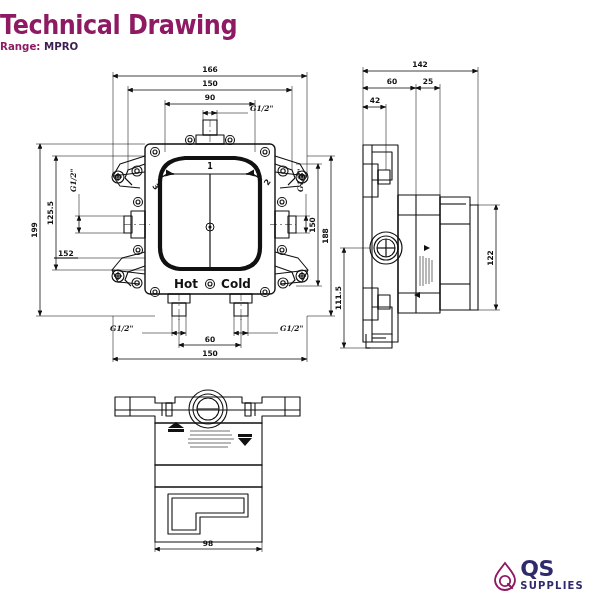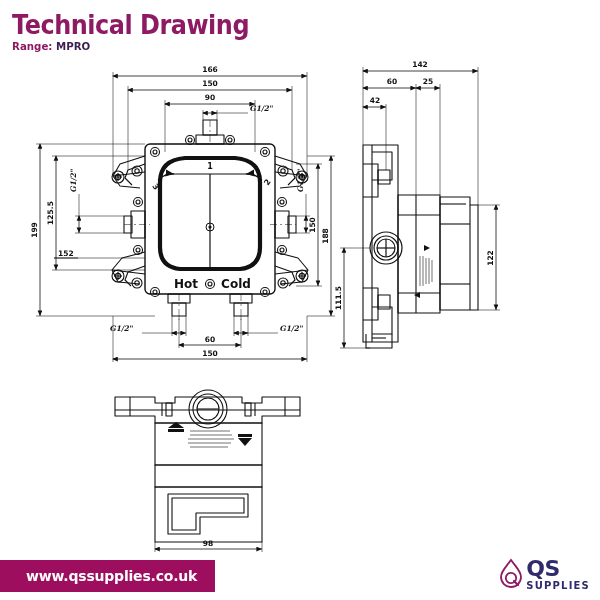--- a/index.html
+++ b/index.html
@@ -12,21 +12,21 @@
     height: 600px;
     position: relative;
     overflow: hidden;
     font-family: "Liberation Sans", sans-serif;
     color: #1a1a1a;
   }
 
   
   #header {
     position: absolute;
-    left: 12px;
+    left: 0;
     top: 12px;
     width: 400px;
   }
   #title {
     font-family: "DejaVu Sans", sans-serif;
     font-size: 26px;
     font-weight: bold;
     letter-spacing: -0.5px;
     line-height: 1.0;
     margin: 0;
@@ -71,24 +71,24 @@
     display: flex;
     align-items: center;
     color: #ffffff;
     font-family: "DejaVu Sans", sans-serif;
     font-size: 14px;
     font-weight: bold;
     letter-spacing: -0.2px;
   }
   #logo {
     position: absolute;
-    right: 10px;
+    right: 16px;
     top: 6px;
     display: flex;
-    align-items: flex-start;
+    align-items: flex-end;
     gap: 2px;
   }
   #logo-mark { display: block; }
   #logo-text {
     display: flex;
     flex-direction: column;
     align-items: flex-start;
     line-height: 1;
   }
   #logo-qs {
@@ -468,23 +468,20 @@
       <line x1="155" y1="497" x2="262" y2="497" marker-start="url(#ahs)" marker-end="url(#ah)" stroke-width="0.8"></line>
       <text x="208" y="494" text-anchor="middle" stroke="none" fill="#111" font-family="DejaVu Sans, sans-serif" font-size="7.5" font-weight="bold">98</text>
     </g>
   </g>
 
   </g>
 </svg>
 </div>
 
 <div id="footer">
-  <div id="url-banner" style="background: rgb(157, 14, 94);">
-    <span>www.qssupplies.co.uk</span>
-  </div>
   <div id="logo">
     <span>
       <svg id="logo-mark" width="26" height="30" viewBox="0 0 26 30" xmlns="http://www.w3.org/2000/svg">
         <path d="M13 2 C8 9 3 13 3 19 a10 10 0 0 0 20 0 C23 13 18 9 13 2 z" fill="none" stroke="#8e1a63" stroke-width="1.8"></path>
         <circle cx="13" cy="20" r="5.2" fill="none" stroke="#8e1a63" stroke-width="1.8"></circle>
         <line x1="16" y1="23" x2="20" y2="27" stroke="#8e1a63" stroke-width="2.2" stroke-linecap="round"></line>
       </svg>
     </span>
     <span id="logo-text">
       <span id="logo-qs" style="color: rgb(47, 42, 107);">QS</span>

